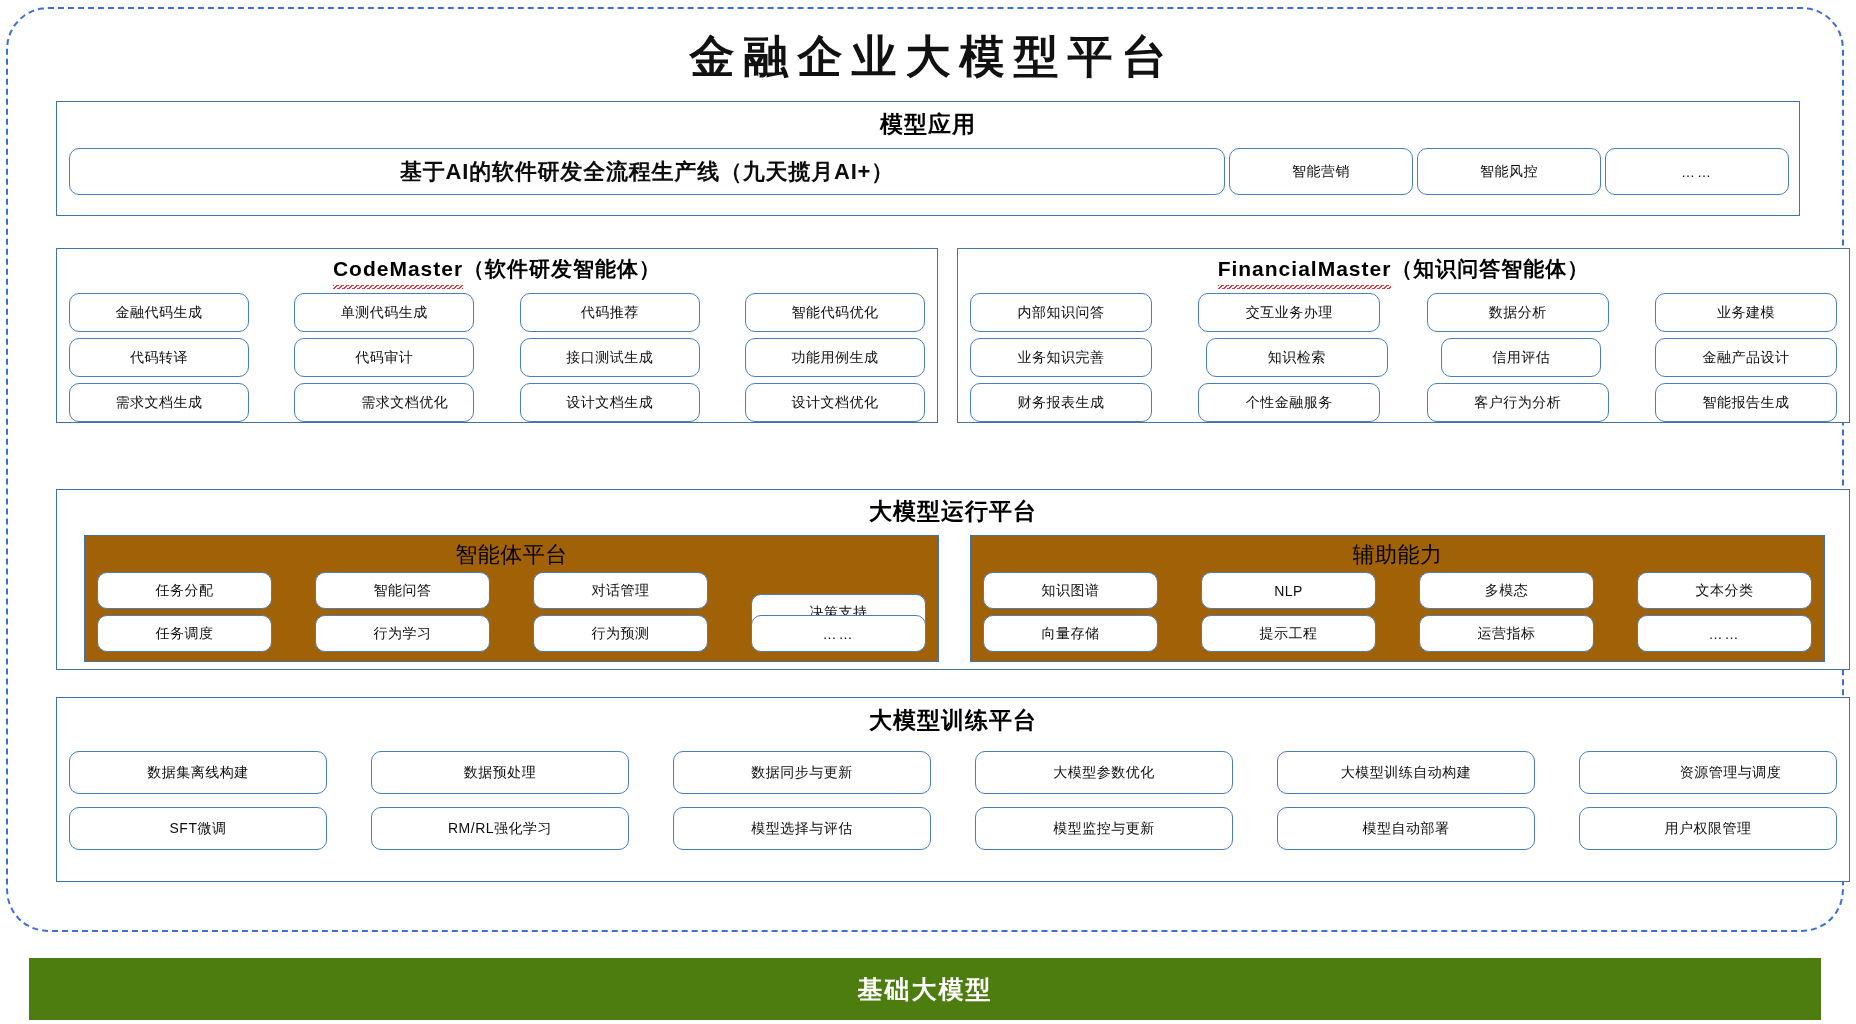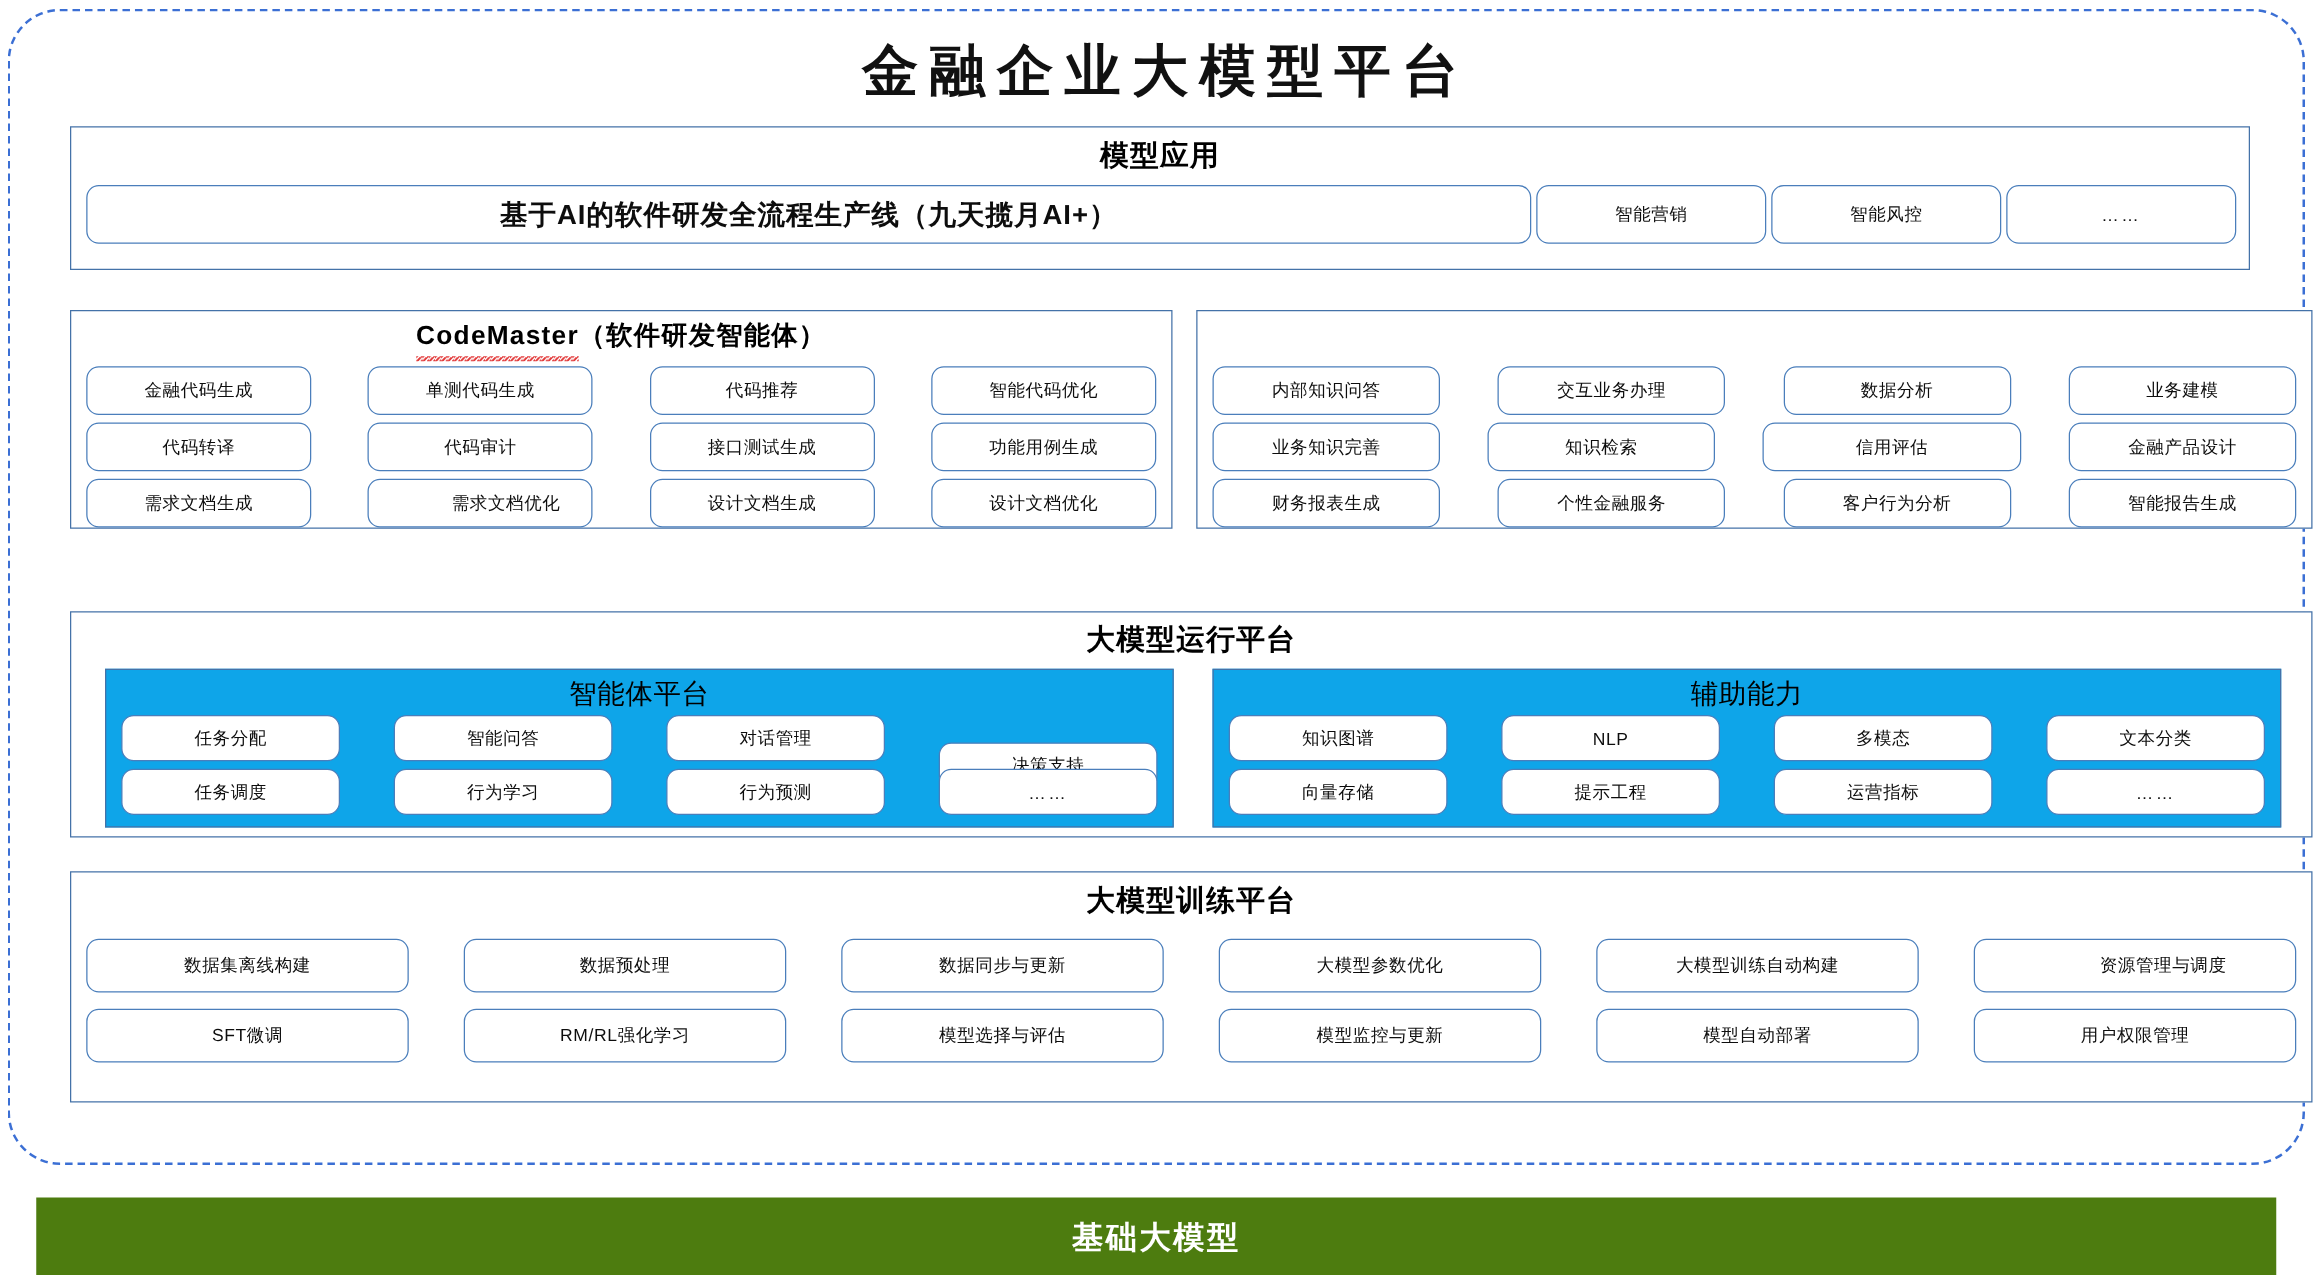--- a/index.html
+++ b/index.html
@@ -144,21 +144,21 @@
 
   
   #sec-runtime { left: 56px; top: 489px; width: 1794px; height: 181px; }
   #sec-runtime > .panel-title { margin-top: 6px; }
   .sub-panel {
     position: absolute;
     top: 45px;
     height: 127px;
     border: 1.4px solid #4472a8;
     box-sizing: border-box;
-    background: #0ea5e9;
+    background: #a16207;
   }
   #sub-agent-platform { left: 27px; width: 855px; }
   #sub-aux { left: 913px; width: 855px; }
   .sub-panel .panel-title { margin-top: 4px; }
   .sub-grid {
     position: absolute;
     left: 12px; right: 12px; top: 36px;
   }
   .sub-grid .chip-row { height: 37px; margin-bottom: 6px; }
   .sub-grid .chip { height: 37px; }
@@ -228,31 +228,34 @@
     <div class="chip-row">
       <div class="chip" style="width:180px;">需求文档生成</div>
       <div class="chip" style="width:180px;padding-left:41px;">需求文档优化</div>
       <div class="chip" style="width:180px;">设计文档生成</div>
       <div class="chip" style="width:180px;">设计文档优化</div>
     </div>
   </div>
 </div>
 
 <div class="panel agent-panel" id="sec-financial">
+  <div class="panel-title">
+    <span class="squiggle">FinancialMaster</span><span class="sub">（知识问答智能体）</span>
+  </div>
   <div class="agent-grid">
     <div class="chip-row">
       <div class="chip" style="width:182px;">内部知识问答</div>
       <div class="chip" style="width:182px;">交互业务办理</div>
       <div class="chip" style="width:182px;">数据分析</div>
       <div class="chip" style="width:182px;">业务建模</div>
     </div>
     <div class="chip-row">
       <div class="chip" style="width:182px;">业务知识完善</div>
       <div class="chip" style="width:182px;">知识检索</div>
-      <div class="chip" style="width:207px;">信用评估</div>
+      <div class="chip" style="width:160px;">信用评估</div>
       <div class="chip" style="width:182px;">金融产品设计</div>
     </div>
     <div class="chip-row">
       <div class="chip" style="width:182px;">财务报表生成</div>
       <div class="chip" style="width:182px;">个性金融服务</div>
       <div class="chip" style="width:182px;">客户行为分析</div>
       <div class="chip" style="width:182px;">智能报告生成</div>
     </div>
   </div>
 </div>

